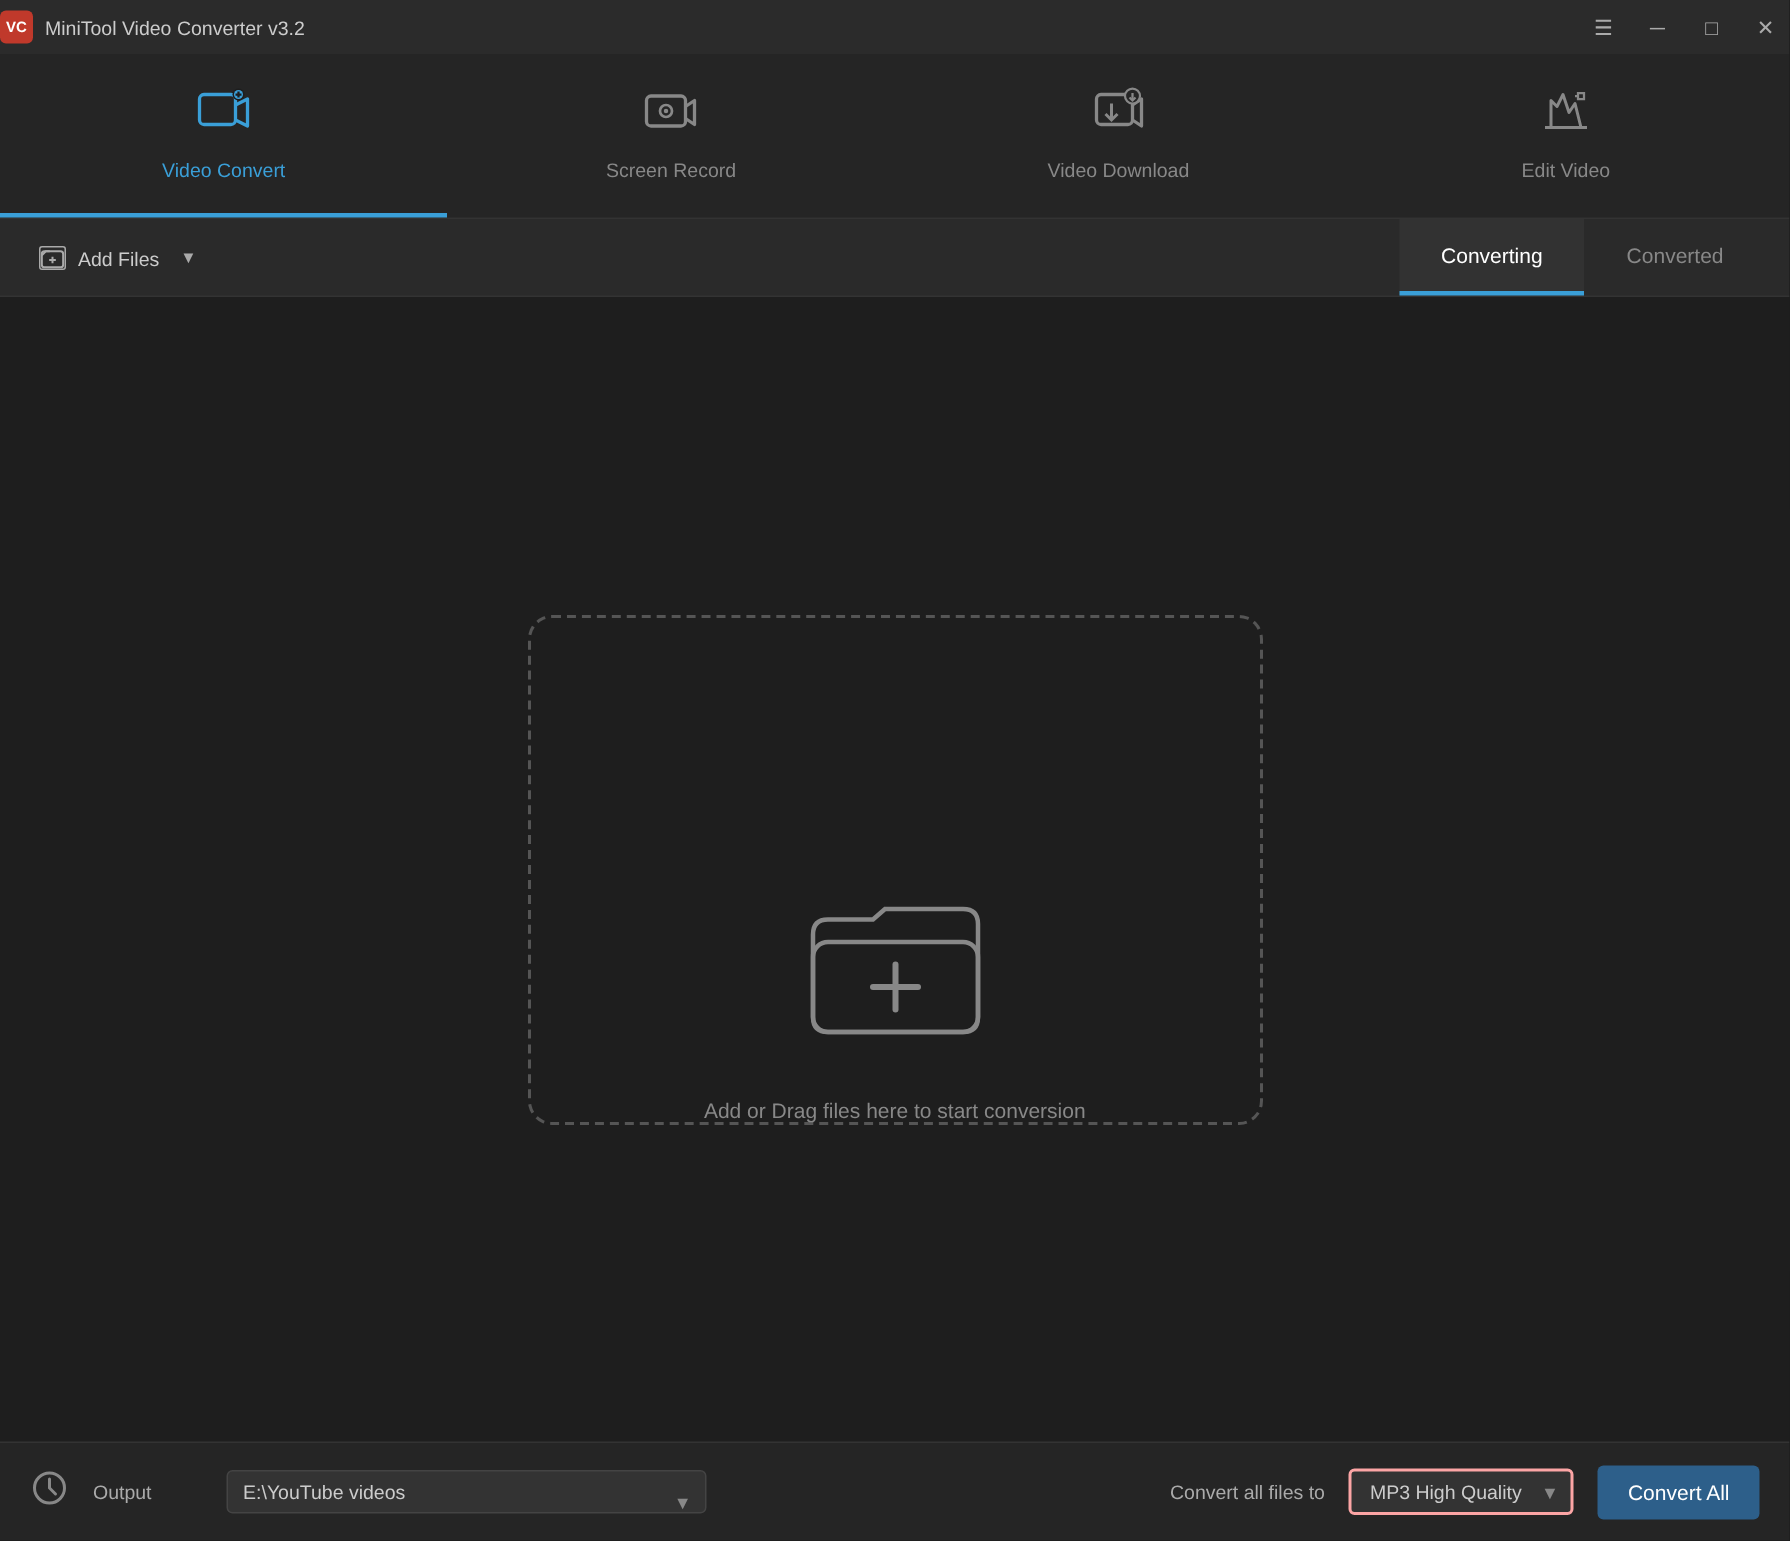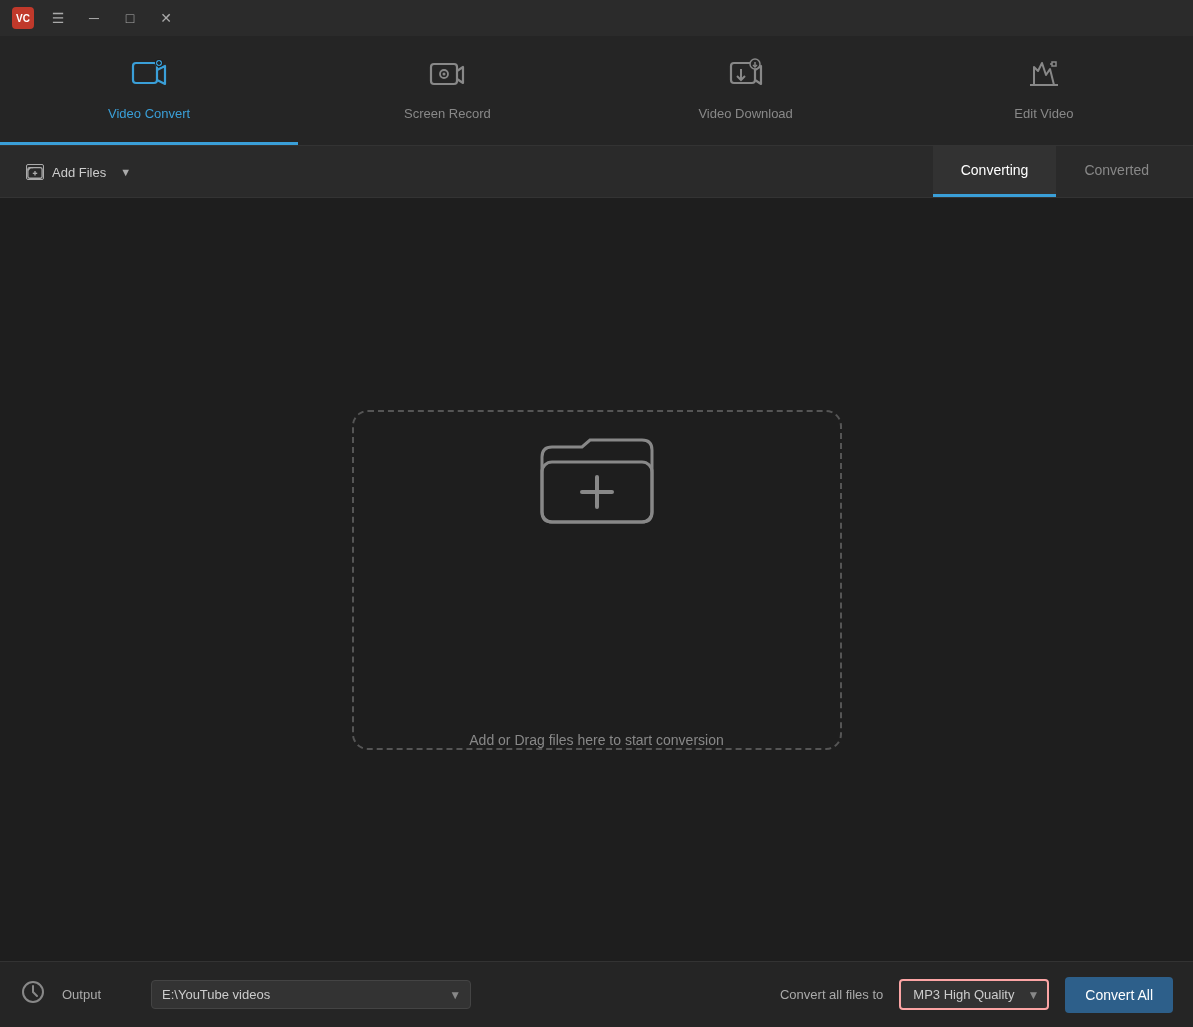--- a/index.html
+++ b/index.html
@@ -19,21 +19,21 @@
       display: flex;
       flex-direction: column;
     }
 
     
     #title-bar {
       background: #2b2b2b;
       height: 36px;
       display: flex;
       align-items: center;
-      padding: 0 12px;
+      padding: 0 0;
       flex-shrink: 0;
       user-select: none;
     }
 
     #app-logo {
       width: 22px;
       height: 22px;
       background: #c0392b;
       border-radius: 4px;
       display: flex;
@@ -176,21 +176,21 @@
     }
 
     #drop-zone {
       width: 490px;
       height: 340px;
       border: 2px dashed #555;
       border-radius: 16px;
       display: flex;
       flex-direction: column;
       align-items: center;
-      justify-content: space-between;
+      justify-content: flex-end;
       gap: 24px;
       cursor: pointer;
       background: #1e1e1e;
     }
 
     #folder-icon-wrap {
       display: flex;
       align-items: center;
       justify-content: center;
     }
@@ -232,21 +232,21 @@
       padding: 6px 10px;
       border-radius: 4px;
       width: 320px;
       cursor: pointer;
       appearance: none;
     }
 
     #output-path-wrapper {
       position: relative;
       display: flex;
-      align-items: center;
+      align-items: flex-end;
       padding-left: 34px;
     }
 
     #output-dropdown-arrow {
       position: absolute;
       right: 10px;
       color: #888;
       pointer-events: none;
       font-size: 12px;
     }
@@ -301,20 +301,21 @@
       height: 130px;
     }
   </style>
 </head>
 <body>
 
 <div id="title-bar">
   <div id="app-logo">
     <span>VC</span>
   </div>
+  <span id="app-title">MiniTool Video Converter v3.2</span>
   <div id="window-controls">
     <button class="window-btn" title="Menu">
       <span>☰</span>
     </button>
     <button class="window-btn" title="Minimize">
       <span>─</span>
     </button>
     <button class="window-btn" title="Maximize">
       <span>□</span>
     </button>

